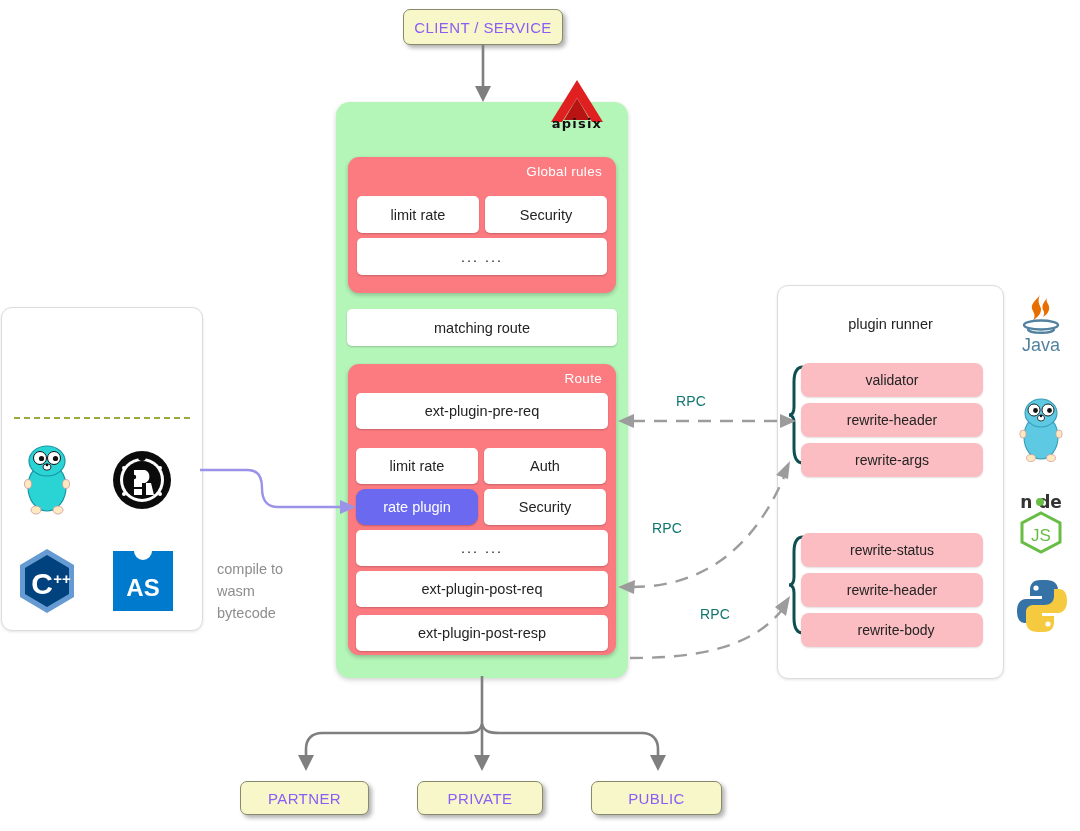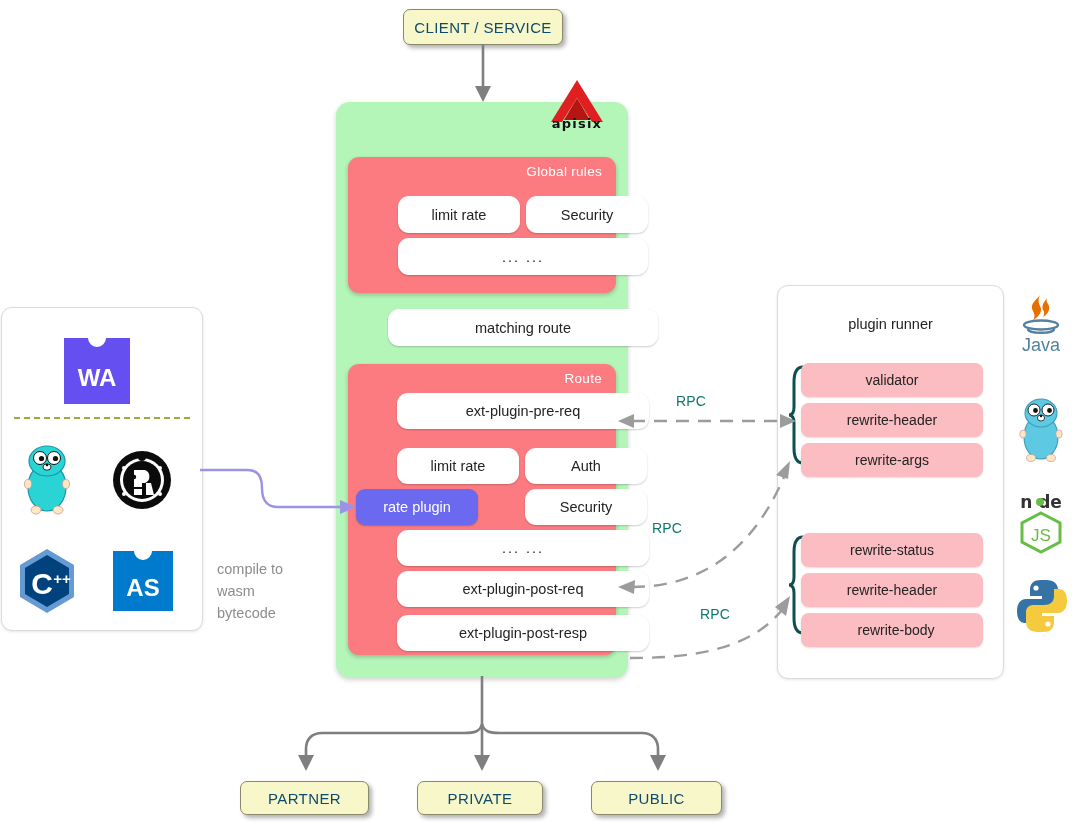--- a/index.html
+++ b/index.html
@@ -8,37 +8,36 @@
     width:1080px;height:831px;position:relative;overflow:hidden;
     -webkit-font-smoothing:antialiased;
   }
   #stage{position:absolute;left:0;top:0;width:1080px;height:831px;}
   .abs{position:absolute;box-sizing:border-box;}
 
   
   .yellow-box{
     background:#f7f7c9;border:1px solid #8a8a6a;border-radius:7px;
     display:flex;align-items:center;justify-content:center;
-    font-size:15px;color:#0c4a6e;letter-spacing:.4px;
+    font-size:15px;color:#8b5cf6;letter-spacing:.4px;
     box-shadow:3px 3px 4px rgba(0,0,0,.30);
   }
   .green-panel{
     background:#b4f5b8;border-radius:14px;
     box-shadow:0 2px 5px rgba(0,0,0,.18);
   }
   .salmon-panel{
     background:#fb7b81;border-radius:11px;
     box-shadow:0 2px 4px rgba(0,0,0,.22);
   }
   .white-pill{
-    background:#ffffff;border-radius:11px;
+    background:#ffffff;border-radius:5px;
     display:flex;align-items:center;justify-content:center;
     font-size:14.5px;color:#232323;
     box-shadow:0 1px 2px rgba(0,0,0,.20);
-    margin-left:41px;
   }
   .blue-pill{
     background:#6a69ef;border-radius:9px;
     display:flex;align-items:center;justify-content:center;
     font-size:14.5px;color:#ffffff;
     box-shadow:0 1px 2px rgba(0,0,0,.25);
   }
   .panel-caption{
     position:absolute;right:14px;top:7px;
     font-size:13.5px;color:#ffffff;letter-spacing:.3px;
@@ -140,27 +139,20 @@
   </div>
   <div class="abs white-pill" style="left:356px;top:571px;width:252px;height:36px;">
     <span>ext-plugin-post-req</span>
   </div>
   <div class="abs white-pill" style="left:356px;top:615px;width:252px;height:36px;">
     <span>ext-plugin-post-resp</span>
   </div>
 
   <div class="abs white-card" style="left:1px;top:307px;width:202px;height:324px;"></div>
 
-  <div class="abs" style="left:64px;top:338px;width:66px;height:66px;">
-    <svg width="66" height="66" viewBox="0 0 66 66">
-      <path d="M0 0 H66 V66 H0 Z M0 0" fill="none"></path>
-      <path d="M0,0 L24,0 A9,9 0 0 0 42,0 L66,0 L66,66 L0,66 Z" fill="#654ff0"></path>
-      <text x="33" y="48" font-family="'Liberation Sans',sans-serif" font-size="24" font-weight="bold" fill="#ffffff" text-anchor="middle">WA</text>
-    </svg>
-  </div>
 
   <div class="abs dashed-sep" style="left:14px;top:417px;width:176px;height:0;"></div>
 
   <div class="abs" style="left:22px;top:443px;width:50px;height:72px;">
     <svg width="50" height="72" viewBox="0 0 50 72">
       <ellipse cx="25" cy="44" rx="19" ry="24" fill="#2bd4d4" stroke="#1596a6" stroke-width="1.2"></ellipse>
       <ellipse cx="25" cy="18" rx="18" ry="15" fill="#2bd4d4" stroke="#1596a6" stroke-width="1.2"></ellipse>
       <circle cx="18" cy="15" r="6.5" fill="#ffffff" stroke="#111" stroke-width="1"></circle>
       <circle cx="32" cy="15" r="6.5" fill="#ffffff" stroke="#111" stroke-width="1"></circle>
       <circle cx="19.5" cy="15.5" r="2.6" fill="#111"></circle>

